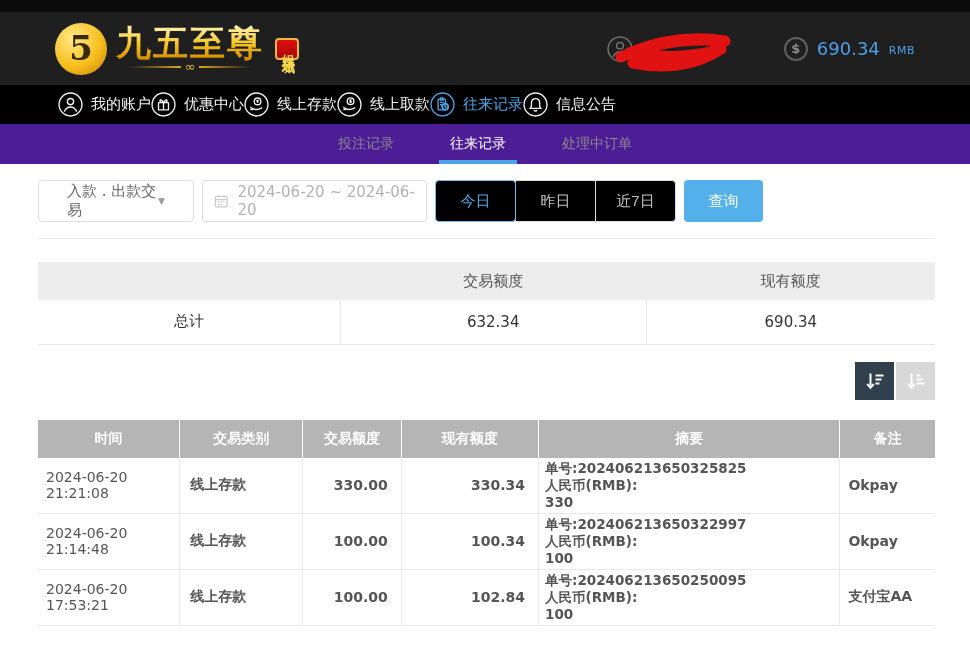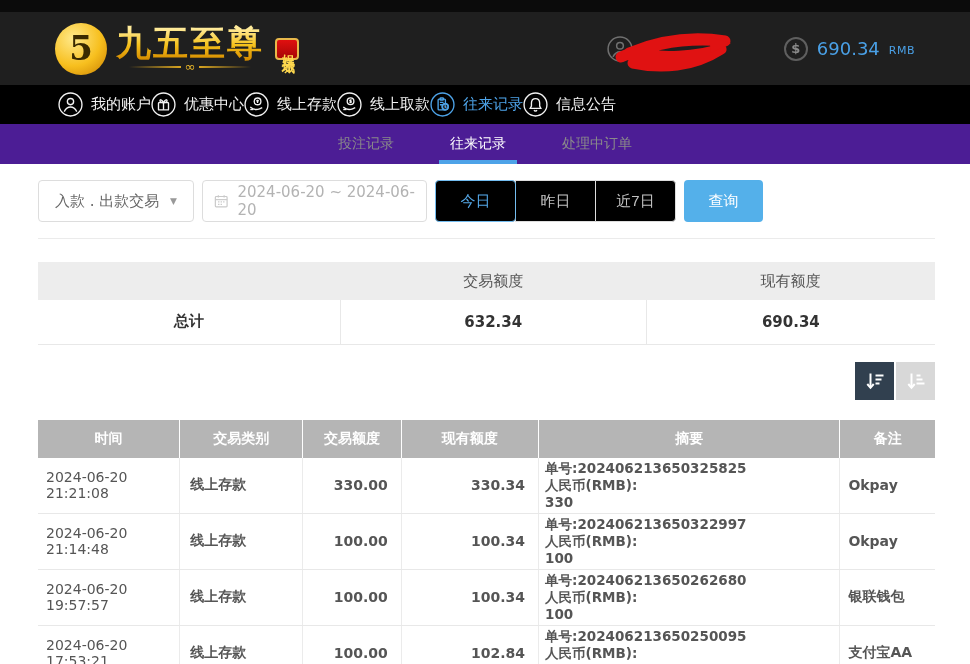--- a/index.html
+++ b/index.html
@@ -42,34 +42,34 @@
   
   .subnav { height:40px; background:#4c1d95; display:flex; justify-content:center; gap:46px; }
   .subtab { position:relative; display:flex; align-items:center; padding:0 5px; font-size:14px; color:#8a8a8a; cursor:pointer; }
   .subtab.active { color:#ffffff; }
   .subtab.active::after { content:""; position:absolute; left:-6px; right:-6px; bottom:0; height:4px; background:#4da3e8; }
 
   
   .main { padding:0 35px 0 38px; }
 
   .filters { display:flex; align-items:center; gap:8px; padding:16px 0; border-bottom:1px solid #ebebeb; }
-  .select-box { width:156px; height:42px; border:1px solid #ddd; border-radius:4px; display:flex; align-items:center; justify-content:space-between; padding:0 16px; color:#666; font-size:15px; cursor:pointer; background:#fff; }
+  .select-box { width:156px; height:42px; border:1px solid #ddd; border-radius:4px; display:flex; align-items:center; justify-content:space-between; padding:0 28px; color:#666; font-size:15px; cursor:pointer; background:#fff; }
   .caret { font-size:9px; color:#999; }
   .date-box { width:225px; height:42px; border:1px solid #ddd; border-radius:4px; display:flex; align-items:center; gap:9px; padding:0 11px; color:#b3b3b3; font-size:15px; cursor:text; background:#fff; }
   .btn-group { display:flex; }
   .qbtn { width:81px; height:42px; background:#000000; border:1px solid #ddd; color:#c2c2c2; font-size:15px; cursor:pointer; margin-left:-1px; }
   .qbtn:first-child { margin-left:0; border-radius:4px 0 0 4px; }
   .qbtn:last-child { border-radius:0 4px 4px 0; }
   .qbtn.active { border:1px solid #74bdf0; color:#54a8e8; border-radius:4px; position:relative; z-index:1; }
   .search-btn { width:79px; height:42px; background:#54b0ea; border:none; border-radius:4px; color:#fff; font-size:15px; cursor:pointer; }
 
   
   .sum-table { width:100%; border-collapse:collapse; margin-top:23px; }
   .sum-table th { height:38px; background:#ededed; font-weight:normal; font-size:15px; color:#555; text-align:center; }
-  .sum-table td { height:44px; font-size:15px; color:#333; text-align:center; border-bottom:1px solid #e8e8e8; background:#fff;font-weight:bold; }
+  .sum-table td { height:44px; font-size:15px; color:#333; text-align:center; border-bottom:1px solid #e8e8e8; background:#fff; }
   .sum-table td + td { border-left:1px solid #e8e8e8; }
 
   
   .sort-row { display:flex; justify-content:flex-end; gap:2px; margin-top:17px; }
   .sort-btn { width:39px; height:38px; border:none; display:flex; align-items:center; justify-content:center; cursor:pointer; }
   .sort-btn.dark { background:#31404f; }
   .sort-btn.light { background:#d8d8d8; }
 
   
   .data-table { width:100%; border-collapse:collapse; margin-top:20px; table-layout:fixed; }
@@ -302,32 +302,20 @@
           <td class="c-amt">100.00</td>
           <td class="c-bal">100.34</td>
           <td class="c-sum">
             <div>单号:202406213650322997</div>
             <div>人民币(RMB):</div>
             <div>100</div>
           </td>
           <td class="c-rem">Okpay</td>
         </tr>
         <tr>
-          <td class="c-time">2024-06-20 19:57:57</td>
-          <td class="c-type">线上存款</td>
-          <td class="c-amt">100.00</td>
-          <td class="c-bal">100.34</td>
-          <td class="c-sum">
-            <div>单号:202406213650262680</div>
-            <div>人民币(RMB):</div>
-            <div>100</div>
-          </td>
-          <td class="c-rem">银联钱包</td>
-        </tr>
-        <tr>
           <td class="c-time">2024-06-20 17:53:21</td>
           <td class="c-type">线上存款</td>
           <td class="c-amt">100.00</td>
           <td class="c-bal">102.84</td>
           <td class="c-sum">
             <div>单号:202406213650250095</div>
             <div>人民币(RMB):</div>
             <div>100</div>
           </td>
           <td class="c-rem">支付宝AA</td>

